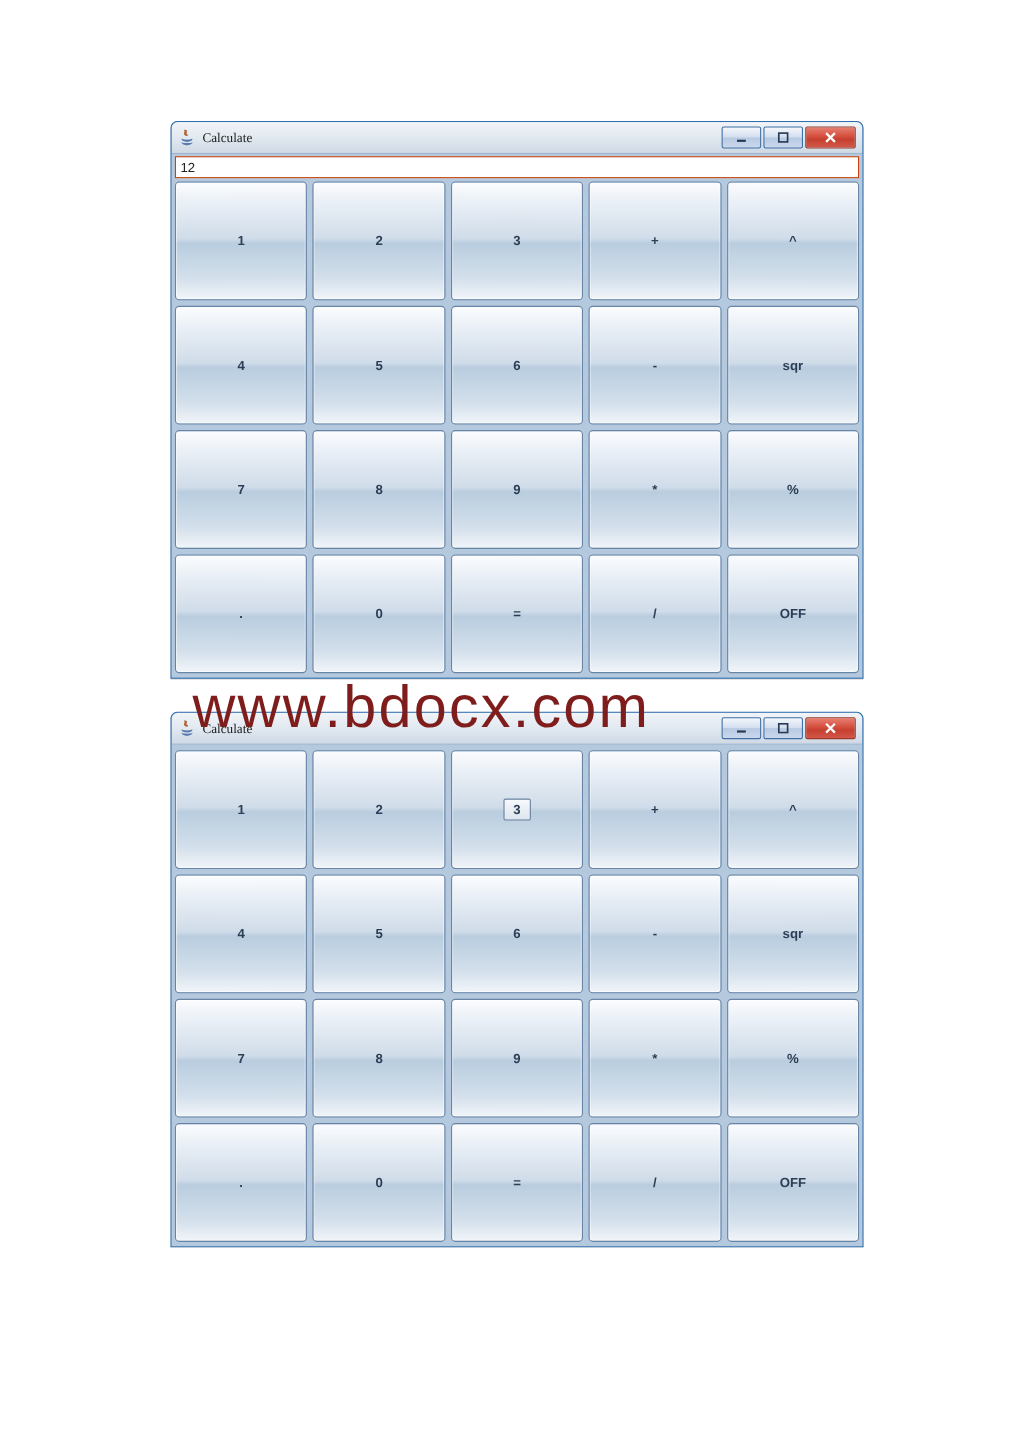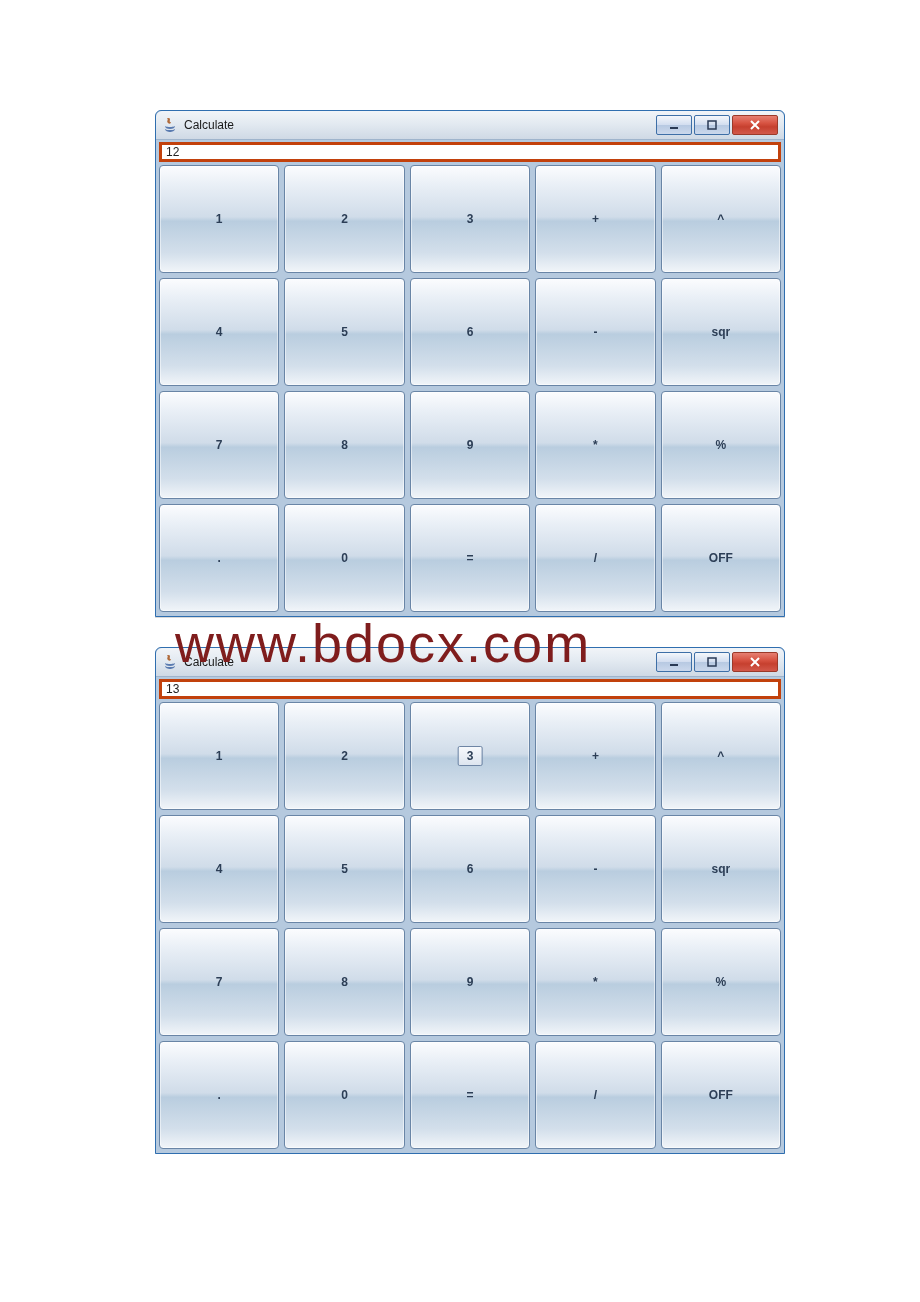--- a/index.html
+++ b/index.html
@@ -49,20 +49,21 @@
     }
     .titlebar .icon {
       width: 16px; height: 16px;
       margin-right: 6px;
       display: flex; align-items: center; justify-content: center;
     }
     .titlebar .icon svg { width: 16px; height: 16px; }
     .titlebar-title {
       font-size: 12px;
       color: #1a1a1a;
+      font-family: Liberation Serif, serif;
     }
     .win-controls {
       margin-left: auto;
       display: flex;
       gap: 0;
     }
     .win-btn {
       width: 36px; height: 20px;
       border: 1px solid #3e6fa7;
       display: flex; align-items: center; justify-content: center;
@@ -82,21 +83,21 @@
     }
     .win-btn svg { width: 12px; height: 10px; }
     .client {
       padding: 2px 3px 4px 3px;
       background: #b5c9de;
     }
     .display-field {
       width: 100%;
       box-sizing: border-box;
       height: 20px;
-      border: 3px solid #c2410c;
+      border: 1px solid #c2410c;
       background: #fff;
       font-size: 12px;
       padding: 2px 4px;
       color: #222;
     }
     .button-grid {
       margin-top: 3px;
       display: grid;
       grid-template-columns: repeat(5, 1fr);
       grid-template-rows: repeat(4, 108px);
@@ -213,21 +214,20 @@
             </svg>
         </div>
         <div class="win-btn close">
           <svg viewBox="0 0 12 10">
               <path d="M2 1 L10 9 M10 1 L2 9" stroke="#fff" stroke-width="2"></path>
             </svg>
         </div>
       </div>
     </div>
     <div class="client">
-      <input class="display-field" type="text" readonly="" value="13" style="">
       <div class="button-grid">
         <div class="calc-btn">1</div>
         <div class="calc-btn">2</div>
         <div class="calc-btn">
           <span class="pressed-label">3</span>
         </div>
         <div class="calc-btn">+</div>
         <div class="calc-btn">^</div>
         <div class="calc-btn">4</div>
         <div class="calc-btn">5</div>

